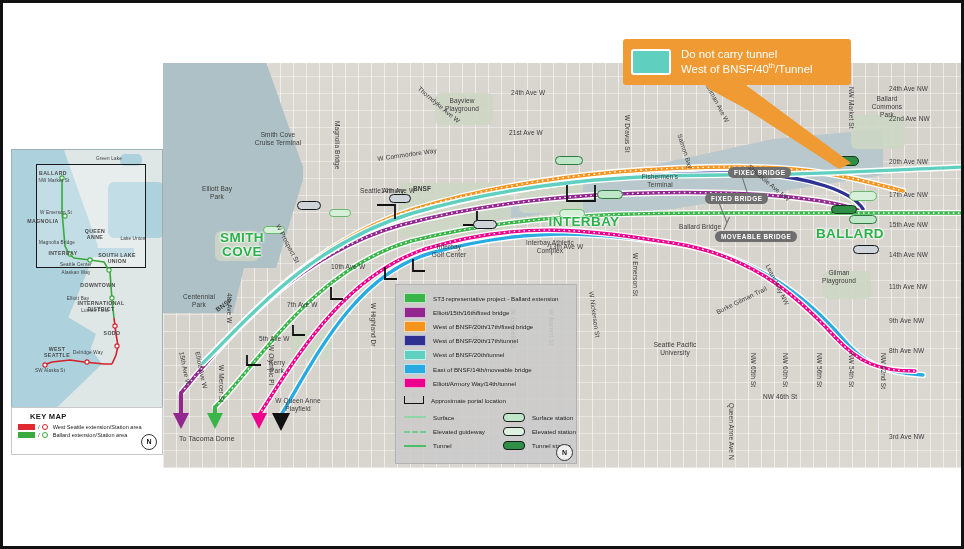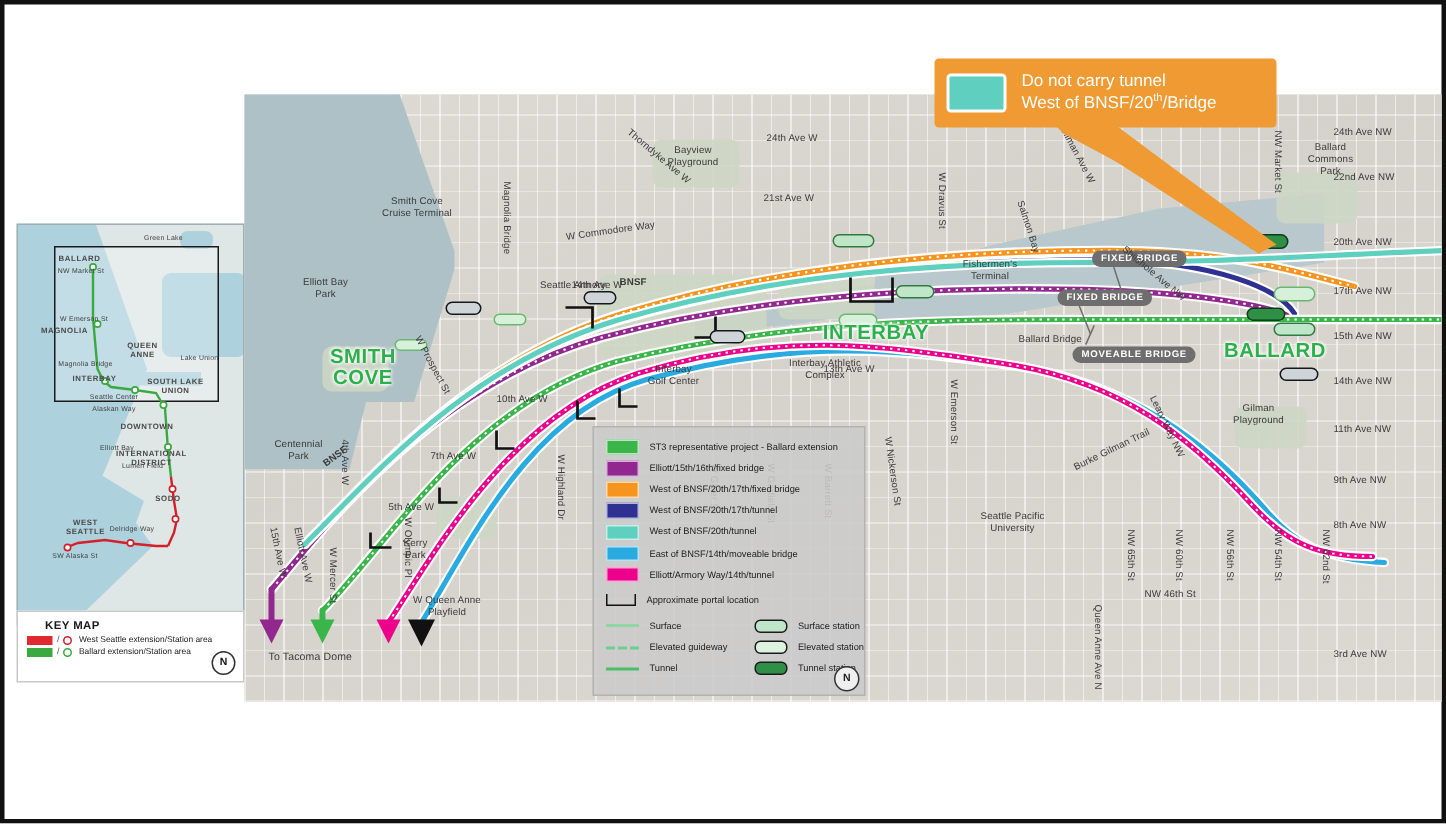--- a/index.html
+++ b/index.html
@@ -459,18 +459,18 @@
   </div>
 
   <svg id="cotail" viewBox="0 0 964 549">
     <polygon points="700,80 740,80 848,162 706,86" fill="#ef9a32"></polygon>
     <polygon points="740,80 848,160 836,166 712,86" fill="#ef9a32"></polygon>
   </svg>
   <div id="callout">
     <span class="cosw"></span>
     <span class="cotxt">
       <span>Do not carry tunnel</span><br>
-      <span>West of BNSF/20</span><sup>th</sup><span>/Bridge</span>
+      <span>West of BNSF/40</span><sup>th</sup><span>/Tunnel</span>
     </span>
   </div>
 
 
 </div>
 
 </body></html>

